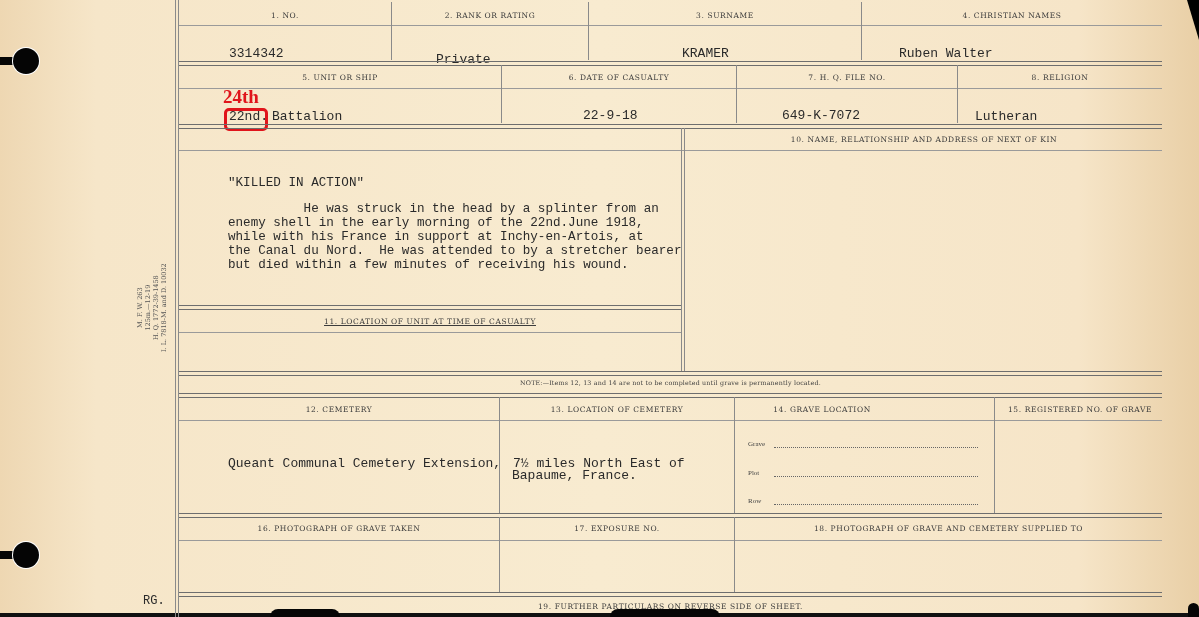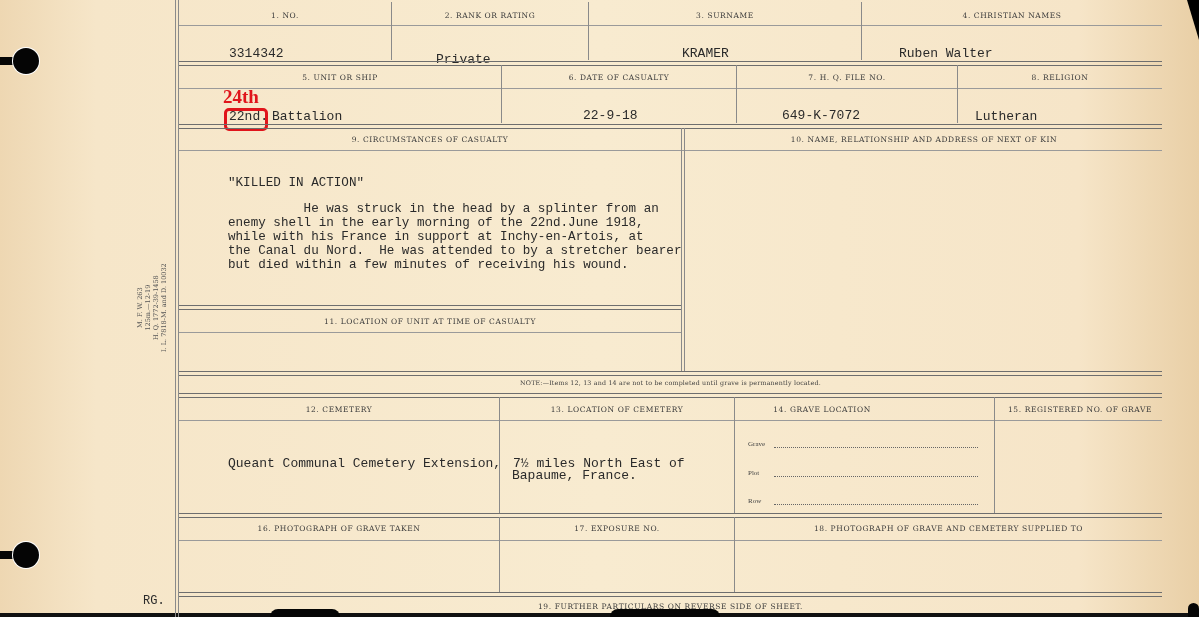--- a/index.html
+++ b/index.html
@@ -108,35 +108,34 @@
 
   <div class="annot" style="left:223px; top:86px;">24th</div>
   <div class="annot-box" style="left:224px; top:108px; width:38px; height:17px;"></div>
   <div class="val" style="left:229px; top:109px;">22nd.</div>
   <div class="val" style="left:272px; top:109px;">Battalion</div>
   <div class="val" style="left:583px; top:108px;">22-9-18</div>
   <div class="val" style="left:782px; top:108px;">649-K-7072</div>
   <div class="val" style="left:975px; top:109px;">Lutheran</div>
   <div class="hline dbl" style="left:179px; top:124px; width:983px;"></div>
 
-  <div class="lbl" style="left:179px; top:135px; width:502px;">9. CIRCUMSTANCES OF CASUALTY</div>
   <div class="lbl" style="left:686px; top:135px; width:476px;">10. NAME, RELATIONSHIP AND ADDRESS OF NEXT OF KIN</div>
   <div class="hline thin" style="left:179px; top:150px; width:983px;"></div>
   <div class="vline" style="left:681px; top:128px; height:244px;"></div>
   <div class="vline" style="left:684px; top:128px; height:244px;"></div>
 
   <div class="body-text" style="left:228px; top:176px;">"KILLED IN ACTION"</div>
   <div class="body-text" style="left:228px; top:202px;">          He was struck in the head by a splinter from an</div>
   <div class="body-text" style="left:228px; top:216px;">enemy shell in the early morning of the 22nd.June 1918,</div>
   <div class="body-text" style="left:228px; top:230px;">while with his France in support at Inchy-en-Artois, at</div>
   <div class="body-text" style="left:228px; top:244px;">the Canal du Nord.  He was attended to by a stretcher bearer</div>
   <div class="body-text" style="left:228px; top:258px;">but died within a few minutes of receiving his wound.</div>
 
   <div class="hline dbl" style="left:179px; top:305px; width:502px;"></div>
-  <div class="lbl" style="left:179px; top:317px; width:502px;">11. LOCATION OF UNIT AT TIME OF CASUALTY</div>
+  <div class="lbl" style="left:179px; top:317px; width:502px;text-decoration:underline;">11. LOCATION OF UNIT AT TIME OF CASUALTY</div>
   <div class="hline thin" style="left:179px; top:332px; width:502px;"></div>
   <div class="hline dbl" style="left:179px; top:371px; width:983px;"></div>
 
   <div class="lbl" style="left:179px; top:379px; width:983px; font-size:6.3px; text-transform:none; letter-spacing:0.2px;">NOTE:—Items 12, 13 and 14 are not to be completed until grave is permanently located.</div>
   <div class="hline dbl" style="left:179px; top:393px; width:983px;"></div>
 
   <div class="lbl" style="left:179px; top:405px; width:320px;">12. CEMETERY</div>
   <div class="lbl" style="left:500px; top:405px; width:234px;">13. LOCATION OF CEMETERY</div>
   <div class="lbl" style="left:693px; top:405px; width:258px;">14. GRAVE LOCATION</div>
   <div class="lbl" style="left:995px; top:405px; width:170px;">15. REGISTERED NO. OF GRAVE</div>

